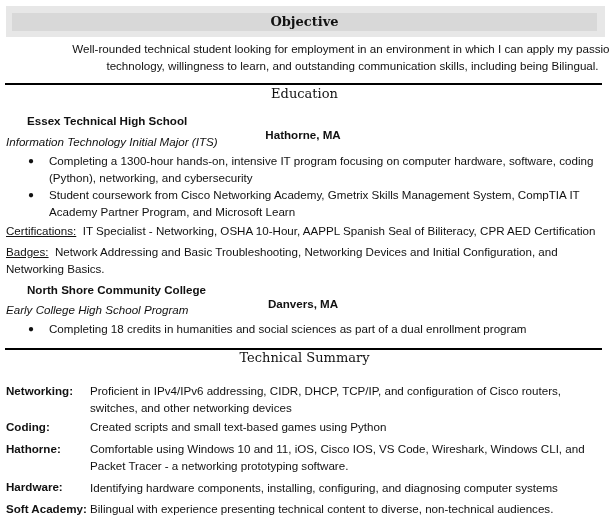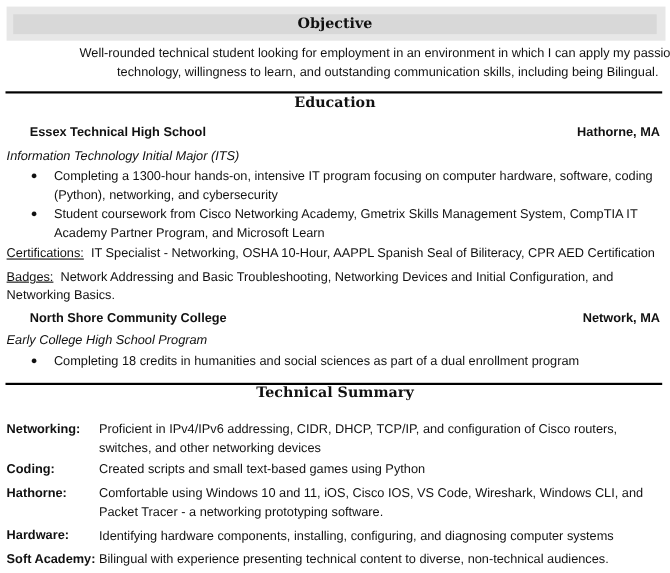--- a/index.html
+++ b/index.html
@@ -6,23 +6,23 @@
   body { width:609px; height:521px; overflow:hidden; position:relative;
          font-family:"Liberation Sans", sans-serif; color:#111; font-size:11.6px; }
   .abs { position:absolute; }
   .obj-outer { left:6px; top:6px; width:599px; height:31px; background:#e7e7e7; }
   .obj-inner { left:12px; top:13px; width:585px; height:18px; background:#d8d8d8; }
   .obj-title { left:0; width:609px; top:13px; text-align:center;
                font-family:"DejaVu Serif", serif; font-weight:bold; font-size:13px; line-height:18px; color:#111; }
   .obj-text { left:0; width:609px; top:40px; text-align:center; line-height:17px; font-size:11.6px;padding-left:48px; }
   .rule { left:5px; width:597px; height:1.5px; background:#000; }
   .sec-title { left:0; width:609px; text-align:center;
-               font-family:"DejaVu Serif", serif; font-weight:bold; font-size:13px; line-height:18px; }
+               font-family:"DejaVu Serif", serif; font-weight:normal; font-size:13px; line-height:18px; }
   .row { left:6px; width:594px; height:16px; line-height:16px; font-weight:bold;padding-left:21px; }
-  .row .loc { position:absolute; left:0; width:594px; text-align:right; }
+  .row .loc { position:absolute; left:0; width:594px; text-align:center;margin-top:14px; }
   .row .date { position:absolute; right:0; }
   .major { left:6px; font-style:italic; line-height:16px; }
   .bullet { left:30px; width:560px; line-height:16.5px; }
   .bullet .dot { position:absolute; left:-2px; top:0; font-size:10px; }
   .bullet .btext { position:absolute; left:19px; width:555px; }
   .para { left:6px; width:596px; line-height:16.5px; }
   .para u { text-decoration:underline; }
   .ts-label { left:6px; font-weight:bold; line-height:16px; }
   .ts-text { left:90px; width:505px; line-height:16.5px; }
 </style>
@@ -56,21 +56,21 @@
   <u>Certifications:</u>&nbsp;
   <span>IT Specialist - Networking, OSHA 10-Hour, AAPPL Spanish Seal of Biliteracy, CPR AED Certification</span>
 </div>
 <div class="abs para" style="top:244px">
   <u>Badges:</u>&nbsp;
   <span>Network Addressing and Basic Troubleshooting, Networking Devices and Initial Configuration, and Networking Basics.</span>
 </div>
 
 <div class="abs row" style="top:282px">
   <span>North Shore Community College</span>
-  <span class="loc">Network, MA</span>
+  <span class="loc">Danvers, MA</span>
 </div>
 <div class="abs major" style="top:302px">Early College High School Program</div>
 <div class="abs bullet" style="top:321px">
   <span class="dot">●</span>
   <span class="btext">Completing 18 credits in humanities and social sciences as part of a dual enrollment program</span>
 </div>
 
 <div class="abs rule" style="top:348px"></div>
 <div class="abs sec-title" style="top:349px">Technical Summary</div>
 

